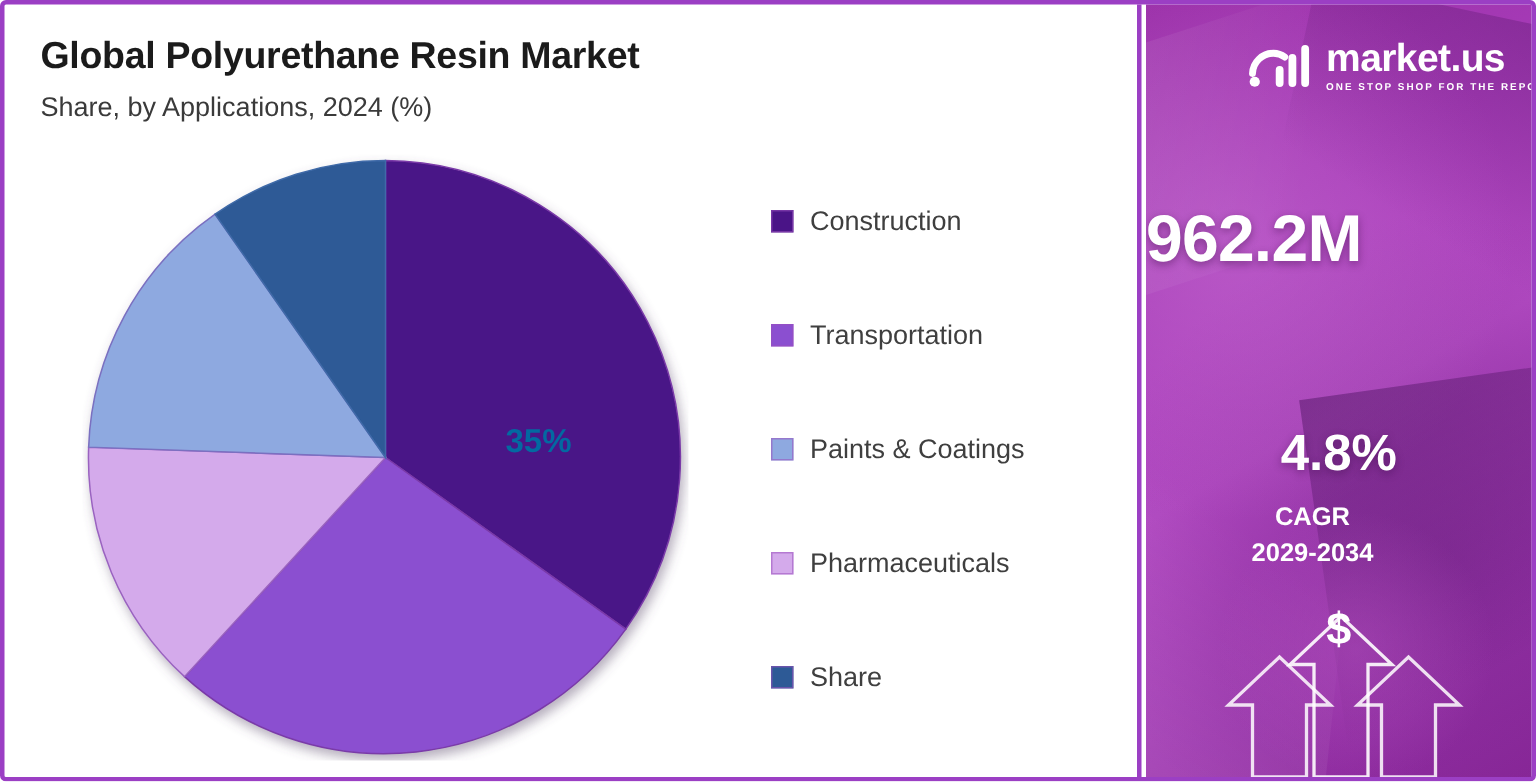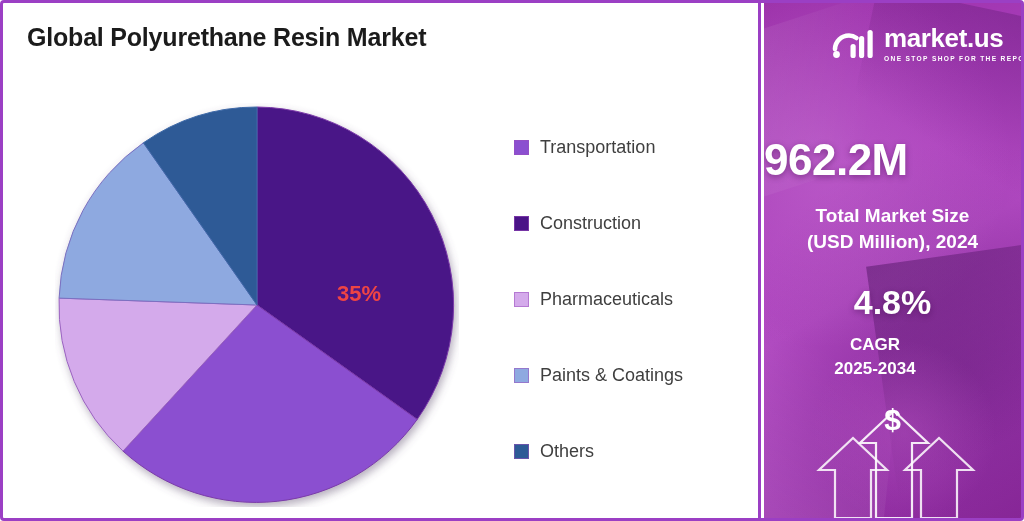--- a/index.html
+++ b/index.html
@@ -122,21 +122,21 @@
     height: 404px;
   }
   #pie-svg { display: block; }
 
   #pie-label-35 {
     position: absolute;
     left: 334px;
     top: 278px;
     font-size: 22px;
     font-weight: bold;
-    color: #ef4444;
+    color: #0369a1;
     white-space: nowrap;
   }
 
   
   #legend {
     position: absolute;
     left: 511px;
     top: 106px;
     width: 230px;
   }
@@ -250,20 +250,21 @@
   }
 </style>
 </head>
 <body>
 
 <div id="page">
 
   <div id="left-panel">
 
     <div id="title">Global Polyurethane Resin Market</div>
+    <div id="subtitle">Share, by Applications, 2024 (%)</div>
 
     <div id="pie-wrap">
       <svg id="pie-svg" width="404" height="404" viewBox="0 0 404 404">
         <defs>
           <filter id="pieShadow" x="-20%" y="-20%" width="150%" height="150%">
             <feDropShadow dx="2" dy="4" stdDeviation="4" flood-color="#5a4a6a" flood-opacity="0.45"></feDropShadow>
           </filter>
         </defs>
         <g filter="url(#pieShadow)">
 
@@ -278,42 +279,42 @@
           <path d="M 202 202 L 88.4 39.8 A 198 198 0 0 1 202 4 Z" fill="#2D5A96" stroke="#3f6aa8" stroke-width="1"></path>
         </g>
       </svg>
     </div>
 
     <div id="pie-label-35">35%</div>
 
     <div id="legend">
 
       <div class="legend-row">
+        <span class="legend-swatch" style="background:#4A1487"></span>
+        <span class="legend-label">Construction</span>
+      </div>
+
+      <div class="legend-row">
         <span class="legend-swatch" style="background:#8B4FD0"></span>
         <span class="legend-label">Transportation</span>
       </div>
 
       <div class="legend-row">
-        <span class="legend-swatch" style="background:#4A1487"></span>
-        <span class="legend-label">Construction</span>
+        <span class="legend-swatch" style="background:#8EA9E0"></span>
+        <span class="legend-label">Paints &amp; Coatings</span>
       </div>
 
       <div class="legend-row">
         <span class="legend-swatch" style="background:#D4AAEB"></span>
         <span class="legend-label">Pharmaceuticals</span>
       </div>
 
       <div class="legend-row">
-        <span class="legend-swatch" style="background:#8EA9E0"></span>
-        <span class="legend-label">Paints &amp; Coatings</span>
-      </div>
-
-      <div class="legend-row">
         <span class="legend-swatch" style="background:#2D5A96"></span>
-        <span class="legend-label">Others</span>
+        <span class="legend-label">Share</span>
       </div>
 
     </div>
   </div>
 
   <div id="divider"></div>
 
   <div id="right-panel">
 
     <div class="tex tex-a"></div>
@@ -330,29 +331,25 @@
         <rect x="28" y="9" width="5.2" height="22" rx="2.6" fill="#ffffff"></rect>
         <rect x="36.5" y="3" width="5.2" height="28" rx="2.6" fill="#ffffff"></rect>
       </svg>
       <div id="logo-text-block">
         <div id="logo-text">market.us</div>
         <div id="logo-tagline">ONE STOP SHOP FOR THE REPORTS</div>
       </div>
     </div>
 
     <div id="stat-value">962.2M</div>
-    <div id="stat-label">
-      <div>Total Market Size</div>
-      <div>(USD Million), 2024</div>
-    </div>
 
     <div id="cagr-value">4.8%</div>
     <div id="cagr-label">
       <div>CAGR</div>
-      <div>2025-2034</div>
+      <div>2029-2034</div>
     </div>
 
     <div id="dollar-sign">$</div>
 
     <svg id="arrows" viewBox="0 0 257 110">
       <path d="M71 110 L71 62 L55 62 L89 30 L123 62 L107 62 L107 110 Z" fill="none" stroke="#ffffff" stroke-width="2.2" stroke-opacity="0.85"></path>
       <path d="M112 110 L112 35 L96 35 L130 3 L164 35 L148 35 L148 110 Z" fill="none" stroke="#ffffff" stroke-width="2.2" stroke-opacity="0.9"></path>
       <path d="M157 110 L157 62 L141 62 L175 30 L209 62 L193 62 L193 110 Z" fill="none" stroke="#ffffff" stroke-width="2.2" stroke-opacity="0.85"></path>
     </svg>
 

